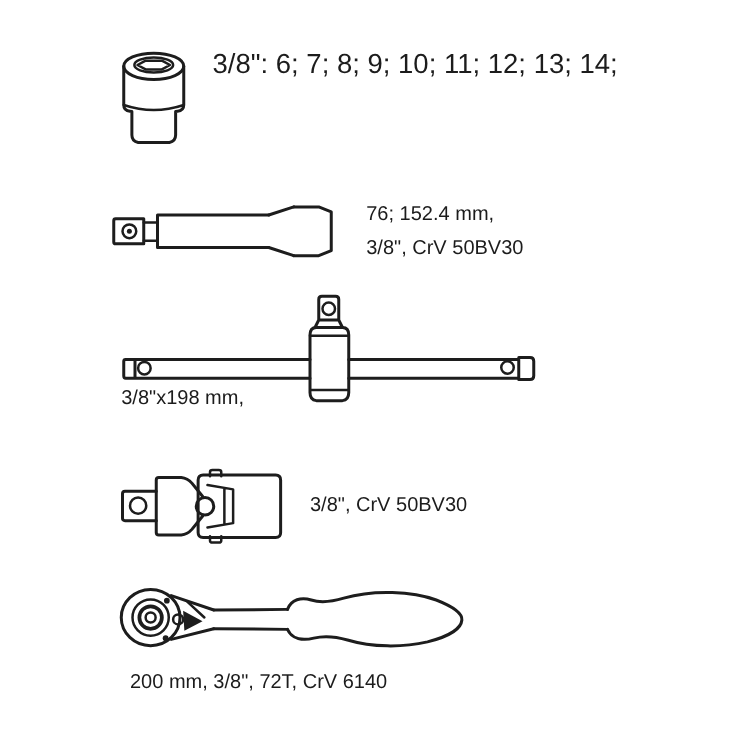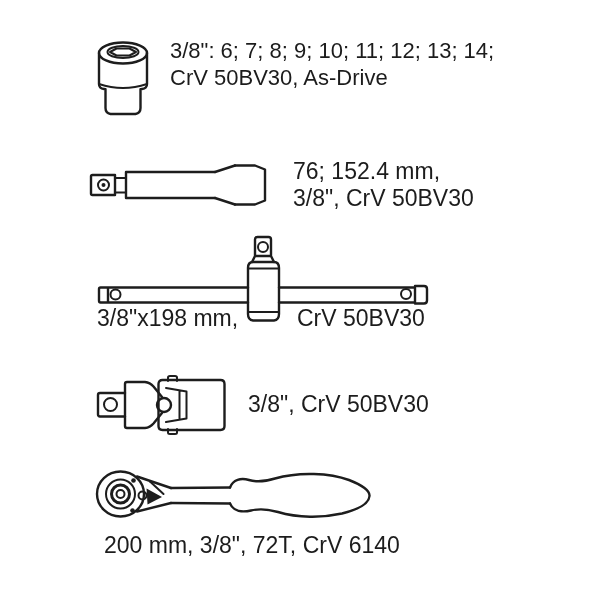--- a/index.html
+++ b/index.html
@@ -8,41 +8,40 @@
     overflow:hidden;font-family:"Liberation Sans",sans-serif;
   }
   .icon{position:absolute;}
   .icon svg{display:block;}
   .ln{stroke:#1d1d1d;fill:none;stroke-width:2.4;stroke-linecap:round;stroke-linejoin:round;}
   .ln-thin{stroke:#1d1d1d;fill:none;stroke-width:2;stroke-linecap:round;stroke-linejoin:round;}
   .ln-thick{stroke:#1d1d1d;fill:none;stroke-width:3;stroke-linecap:round;stroke-linejoin:round;}
   .fill{fill:#1d1d1d;stroke:none;}
   .txt{
     position:absolute;color:#1c1c1c;white-space:nowrap;
-    font-size:23px;line-height:27px;letter-spacing:0;
+    font-size:16px;line-height:27px;letter-spacing:0;
   }
   .txt.small{font-size:22px;}
 </style>
 </head>
 <body>
 
 <div class="canvas">
 
   <figure class="icon" style="left:95px;top:40px;margin:0;">
     <svg width="58" height="80" viewBox="0 0 58 80">
       <ellipse class="ln" cx="28" cy="13" rx="24" ry="10.5"></ellipse>
       <ellipse class="ln-thin" cx="28" cy="12" rx="15.5" ry="6"></ellipse>
       <path class="ln-thin" d="M15 12 L21.5 8.5 L34.5 8.5 L41 12 L34.5 15.5 L21.5 15.5 Z"></path>
       <path class="ln" d="M4 13 L4 44 Q4 48.5 9 49 L10.5 49.2 L10.5 68 Q10.5 73 15.5 74 L40.5 74 Q45.5 73 45.5 68 L45.5 49.2 L47 49 Q52 48.5 52 44 L52 13"></path>
       <path class="ln-thin" d="M4 44 Q28 52 52 44"></path>
     </svg>
   </figure>
   <div class="txt small" style="left:170px;top:37px;">
     <div>3/8": 6; 7; 8; 9; 10; 11; 12; 13; 14;</div>
-    <div>CrV 50BV30, As-Drive</div>
   </div>
 
   <figure class="icon" style="left:88px;top:162px;margin:0;">
     <svg width="185" height="46" viewBox="0 0 185 46">
       <path class="ln" d="M3 14.5 Q3 13 4.5 13 L27 13 L27 33 L4.5 33 Q3 33 3 31.5 Z"></path>
       <circle class="ln-thin" cx="15.5" cy="23" r="5.5"></circle>
       <circle class="fill" cx="15.5" cy="23" r="2"></circle>
       <path class="ln-thin" d="M27 16 L38 16 M27 30.5 L38 30.5"></path>
       <path class="ln" d="M38 10 L38 36 M38 10 L127 10 M38 36 L127 36"></path>
       <path class="ln" d="M127 10 L147 3.5 M127 36 L147 42.5"></path>
@@ -61,21 +60,20 @@
       <path class="ln" d="M182 54.5 L318 54.5 M182 69.5 L318 69.5 M318 54.5 L318 69.5"></path>
       <circle class="ln-thin" cx="309" cy="61" r="5"></circle>
       <path class="ln" d="M318 53 L327 53 Q330 53 330 56 L330 67.5 Q330 70.5 327 70.5 L318 70.5"></path>
       <path class="ln" d="M158 6.5 Q158 4 160.5 4 L171.5 4 Q174 4 174 6.5 L174 23 L158 23 Z M158 23 L155 29 M174 23 L177 29"></path>
       <circle class="ln-thin" cx="166" cy="14" r="5"></circle>
       <path class="ln" d="M151 35 Q151 29 156 29 L177 29 Q182 29 182 35 L182 81 Q182 87 177 87.5 L156 87.5 Q151 87 151 81 Z"></path>
       <path class="ln-thin" d="M151 35.5 L182 35.5 M152 79 L181 79"></path>
     </svg>
   </figure>
   <div class="txt" style="left:97px;top:305px;">3/8"x198 mm,</div>
-  <div class="txt" style="left:297px;top:305px;">CrV 50BV30</div>
 
   <figure class="icon" style="left:95px;top:374px;margin:0;">
     <svg width="132" height="62" viewBox="0 0 132 62">
       <path class="ln" d="M3 21 Q3 19 5 19 L30 19 L30 42.5 L5 42.5 Q3 42.5 3 40.5 Z"></path>
       <circle class="ln-thin" cx="15.5" cy="30.5" r="6.5"></circle>
       <path class="ln" d="M67.5 6 L125.5 6 Q129.5 6 129.5 10 L129.5 52 Q129.5 56 125.5 56 L67.5 56 Q63.5 56 63.5 52 L63.5 10 Q63.5 6 67.5 6 Z"></path>
       <path class="ln" d="M30 19 L30 10 Q30 8 32 8 L50 8 Q55 8.5 58.5 12.5 L67 23 M30 42.5 L30 52 Q30 54 32 54 L50 54 Q55 53.5 58.5 49.5 L67 39"></path>
       <circle class="ln" cx="69" cy="31" r="7"></circle>
       <path class="ln-thin" d="M71 14 L91.5 17.5 L91.5 44.5 L71 48 M84.5 17 L84.5 45"></path>
       <path class="ln-thin" d="M73 7 L73 3.5 Q73 2 75 2 L80 2 Q82 2 82 3.5 L82 7 M73 55 L73 58.5 Q73 60 75 60 L80 60 Q82 60 82 58.5 L82 55"></path>

